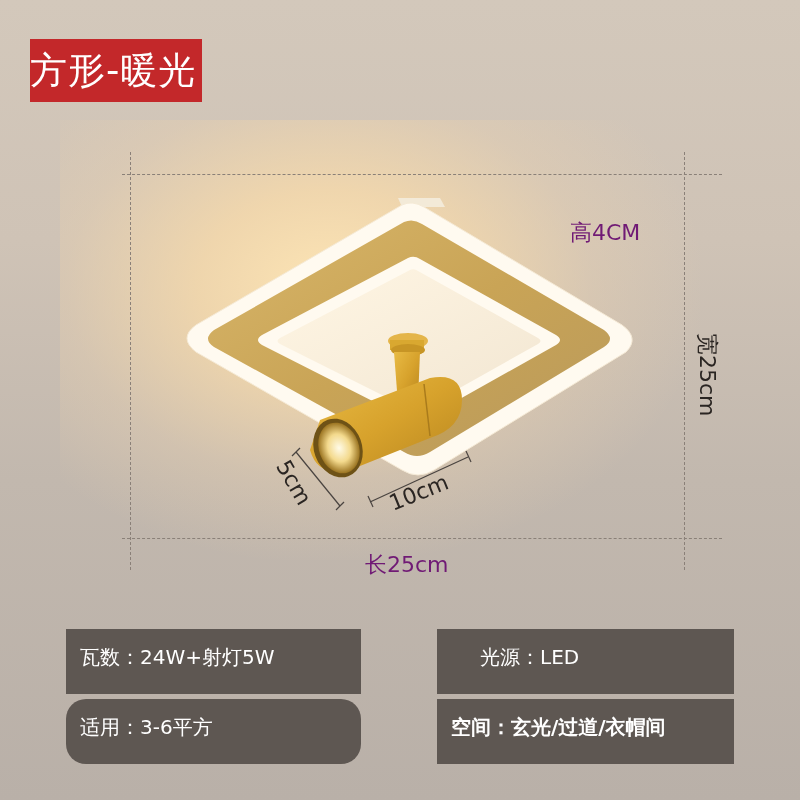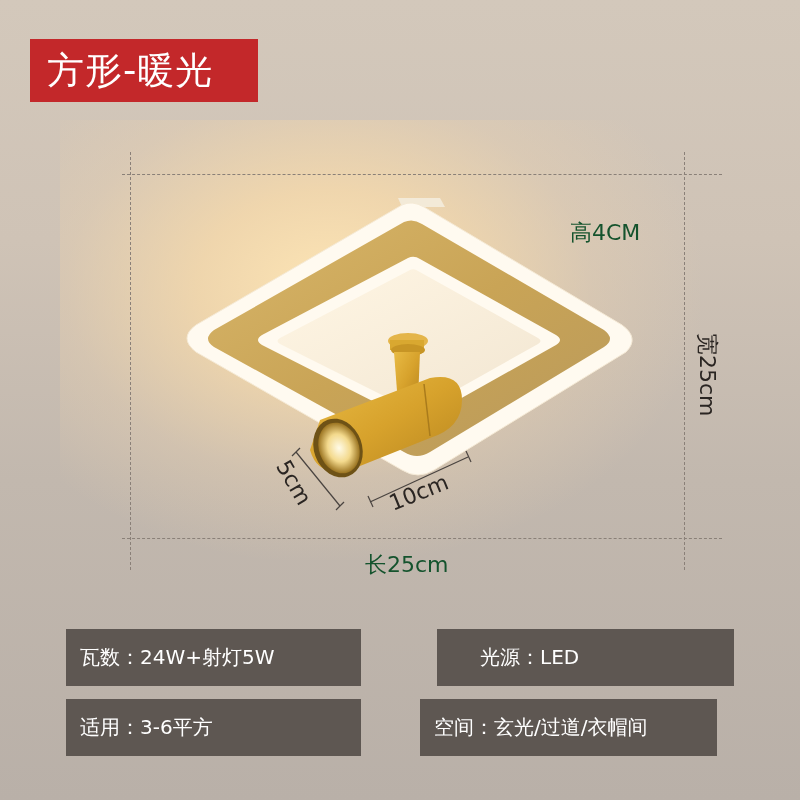--- a/index.html
+++ b/index.html
@@ -8,45 +8,45 @@
       position: relative;
       font-family: "DejaVu Sans", sans-serif;
       background: linear-gradient(180deg, #d3c8bb 0%, #cfc3b6 30%, #c2b8ae 60%, #b9b0a8 100%);
     }
     .glow {
       position: absolute; left: 60px; top: 120px; width: 640px; height: 440px;
       background: radial-gradient(ellipse at 42% 38%, rgba(255,230,180,0.95) 0%, rgba(250,220,170,0.75) 25%, rgba(235,210,175,0.35) 50%, rgba(210,195,180,0) 72%);
       pointer-events: none;
     }
     .title-badge {
-      position: absolute; left: 30px; top: 39px; width: 228px; height: 63px;
+      position: absolute; left: 30px; top: 39px; width: 172px; height: 63px;
       background: #c3282a; color: #ffffff;
-      font-size: 37px; line-height: 63px; padding-left: 17px;
+      font-size: 37px; line-height: 63px; 
       letter-spacing: 1px;
     }
     .dash-h { position: absolute; height: 0; border-top: 1.5px dashed #8a8078; }
     .dash-v { position: absolute; width: 0; border-left: 1.5px dashed #8a8078; }
     .dim-label {
-      position: absolute; color: #14532d; font-size: 22px; white-space: nowrap;
+      position: absolute; color: #701a75; font-size: 22px; white-space: nowrap;
     }
     .dim-vert {
       position: absolute; color: #2a2522; font-size: 22px; white-space: nowrap;
       transform-origin: left top; transform: rotate(90deg);
     }
     .dim-rot5 {
       position: absolute; color: #2a2522; font-size: 22px; white-space: nowrap;
       transform: rotate(60deg); transform-origin: center;
     }
     .dim-rot10 {
       position: absolute; color: #2a2522; font-size: 22px; white-space: nowrap;
       transform: rotate(-22deg); transform-origin: center;
     }
     .lamp { position: absolute; left: 0; top: 0; width: 800px; height: 800px; pointer-events: none; }
     .spec {
-      position: absolute; height: 57px; background: #5e5752; color: #ffffff;
+      position: absolute; height: 65px; background: #5e5752; color: #ffffff;
       font-size: 20px; line-height: 57px; padding-left: 14px; white-space: nowrap;
     }
   </style>
 </head>
 <body>
 
 <div class="glow"></div>
 
 <div class="title-badge">方形-暖光</div>
 
@@ -116,18 +116,18 @@
 <div class="dim-label" style="left:353px; top:550px;margin-left:12px;">长25cm</div>
 <div class="dim-rot5" style="left:270px; top:470px;">5cm</div>
 <div class="dim-rot10" style="left:388px; top:480px;">10cm</div>
 
 <div class="spec" style="left:66px; top:629px; width:295px;">
   <span>瓦数：</span><span>24W+射灯5W</span>
 </div>
 <div class="spec" style="left:437px; top:629px; width:297px;padding-left:43px;">
   <span>光源：</span><span>LED</span>
 </div>
-<div class="spec" style="left:66px; top:699px; width:295px;">
+<div class="spec" style="left:66px; top:699px; width:295px;border-radius:20px;">
   <span>适用：</span><span>3-6平方</span>
 </div>
-<div class="spec" style="left:420px; top:699px; width:297px;">
+<div class="spec" style="left:437px; top:699px; width:297px;font-weight:bold;">
   <span>空间：</span><span>玄光/过道/衣帽间</span>
 </div>
 
 </body></html>

